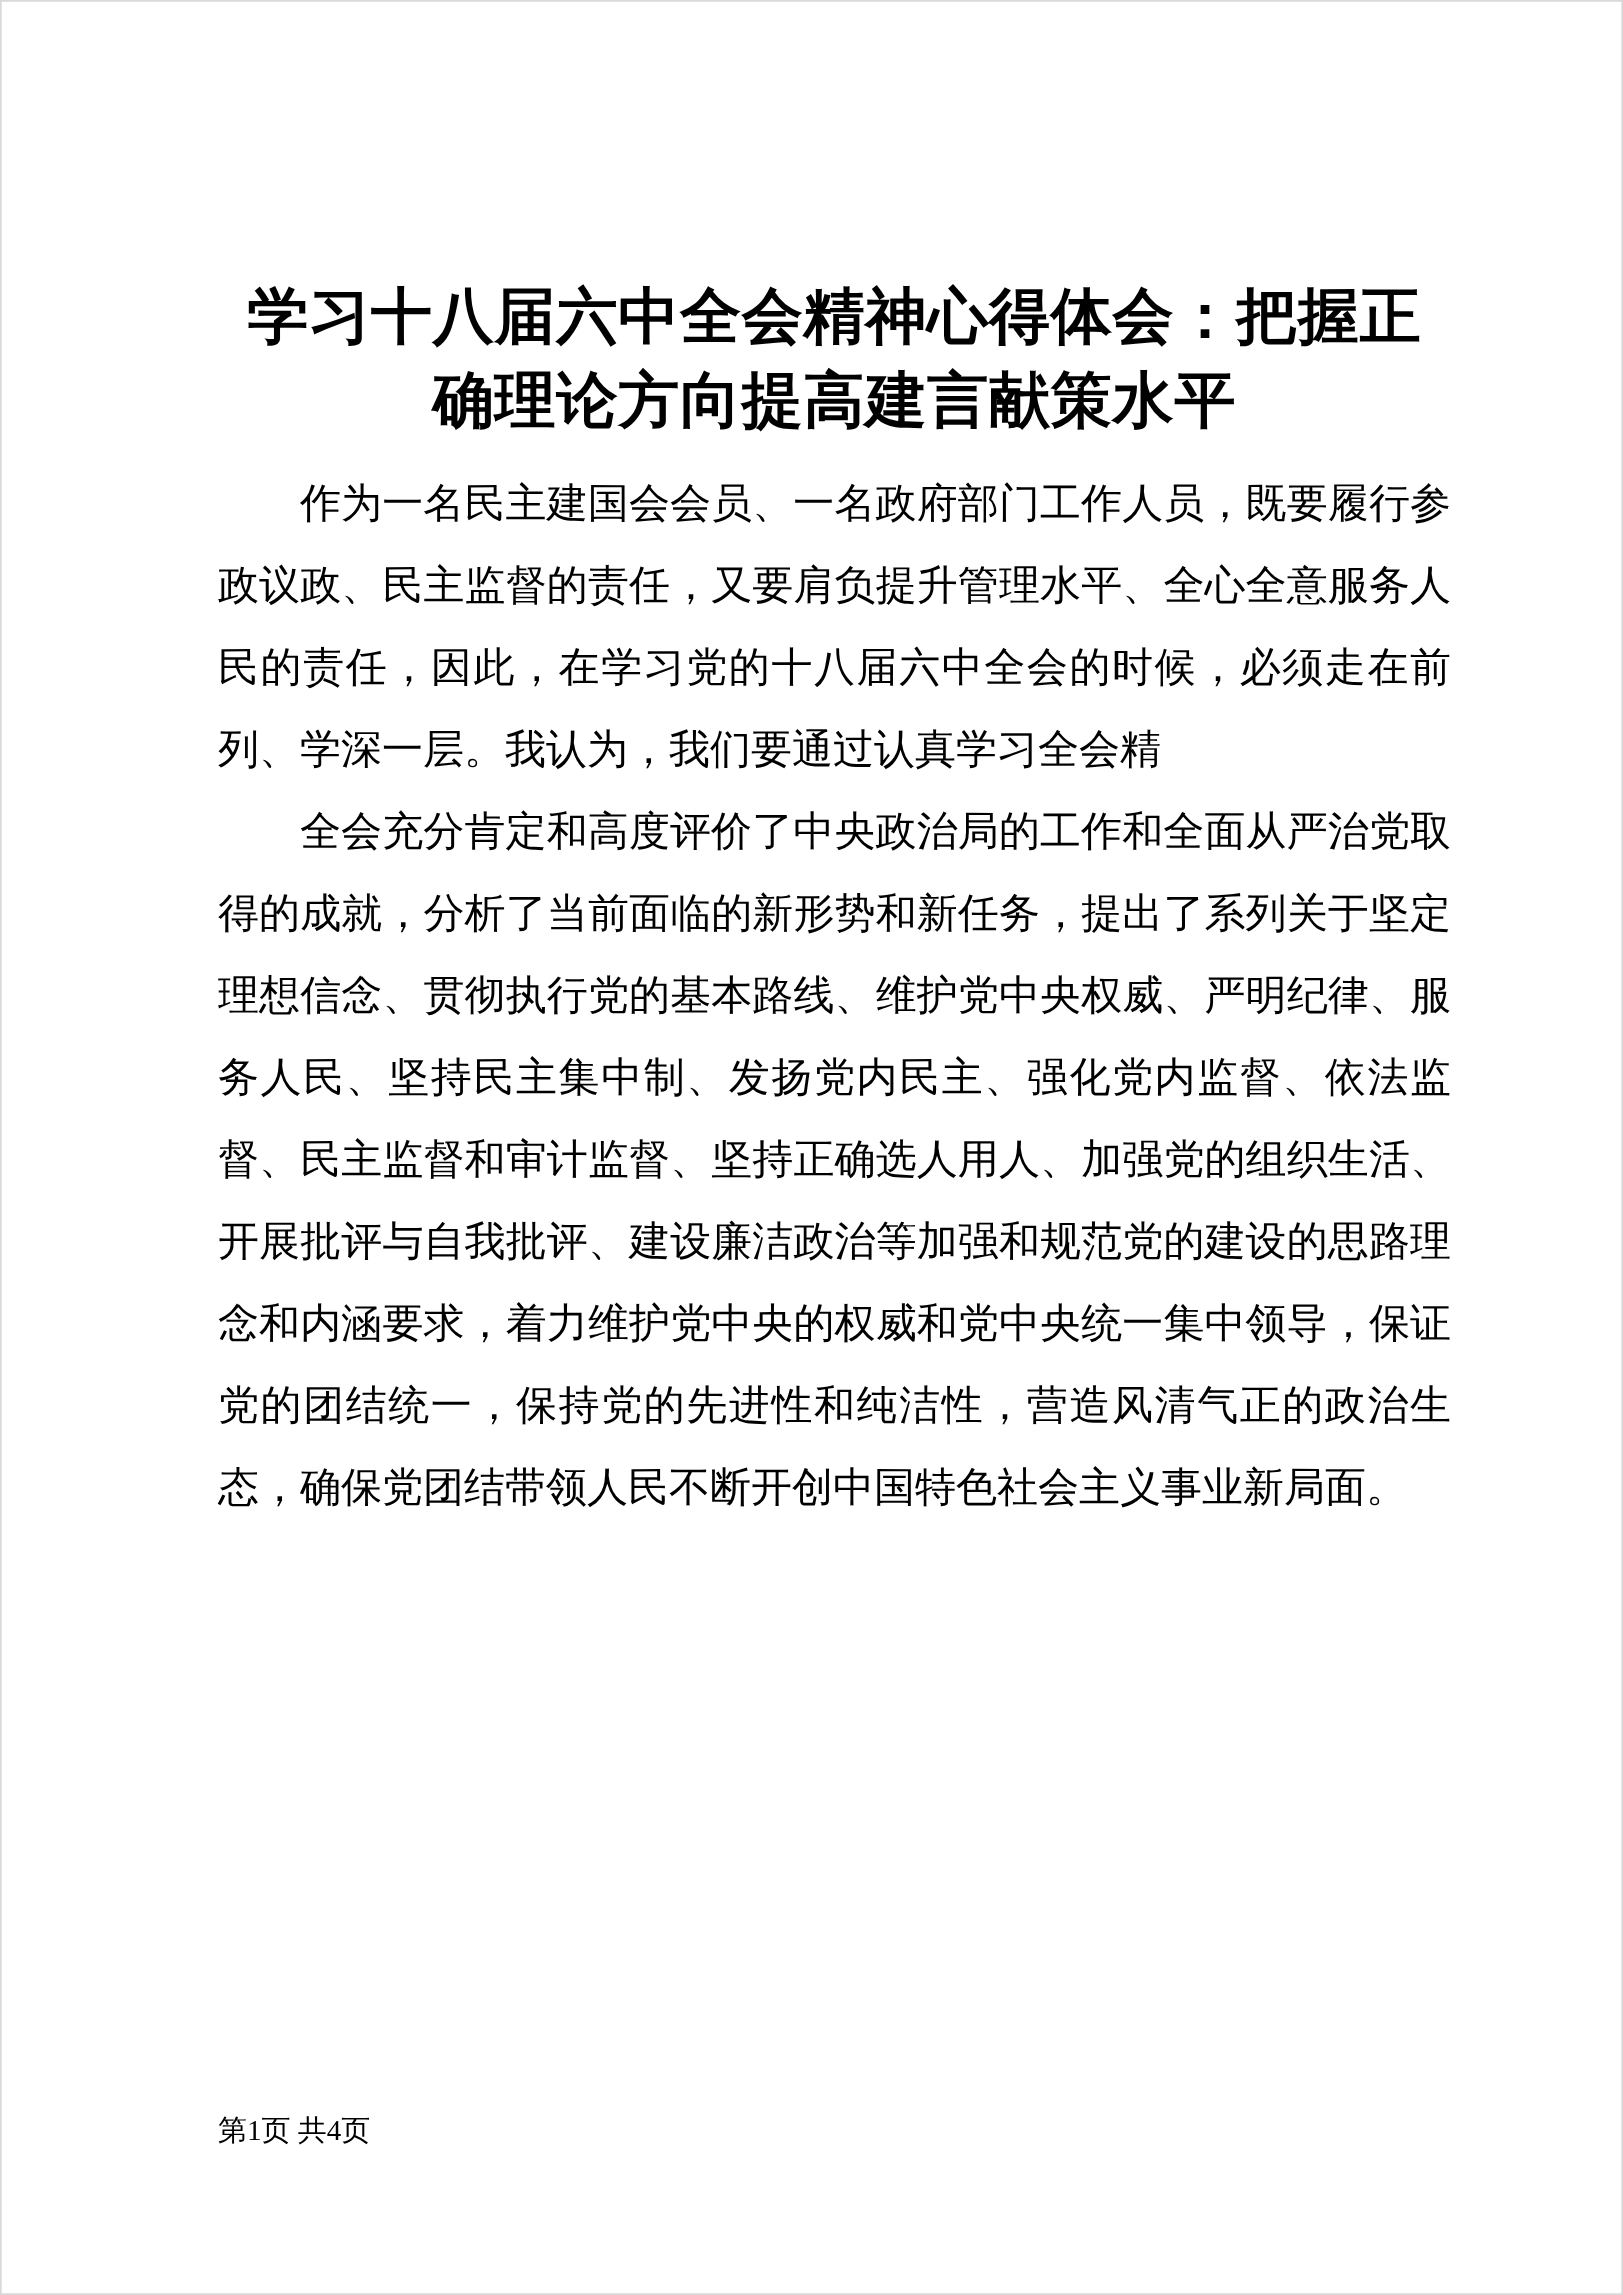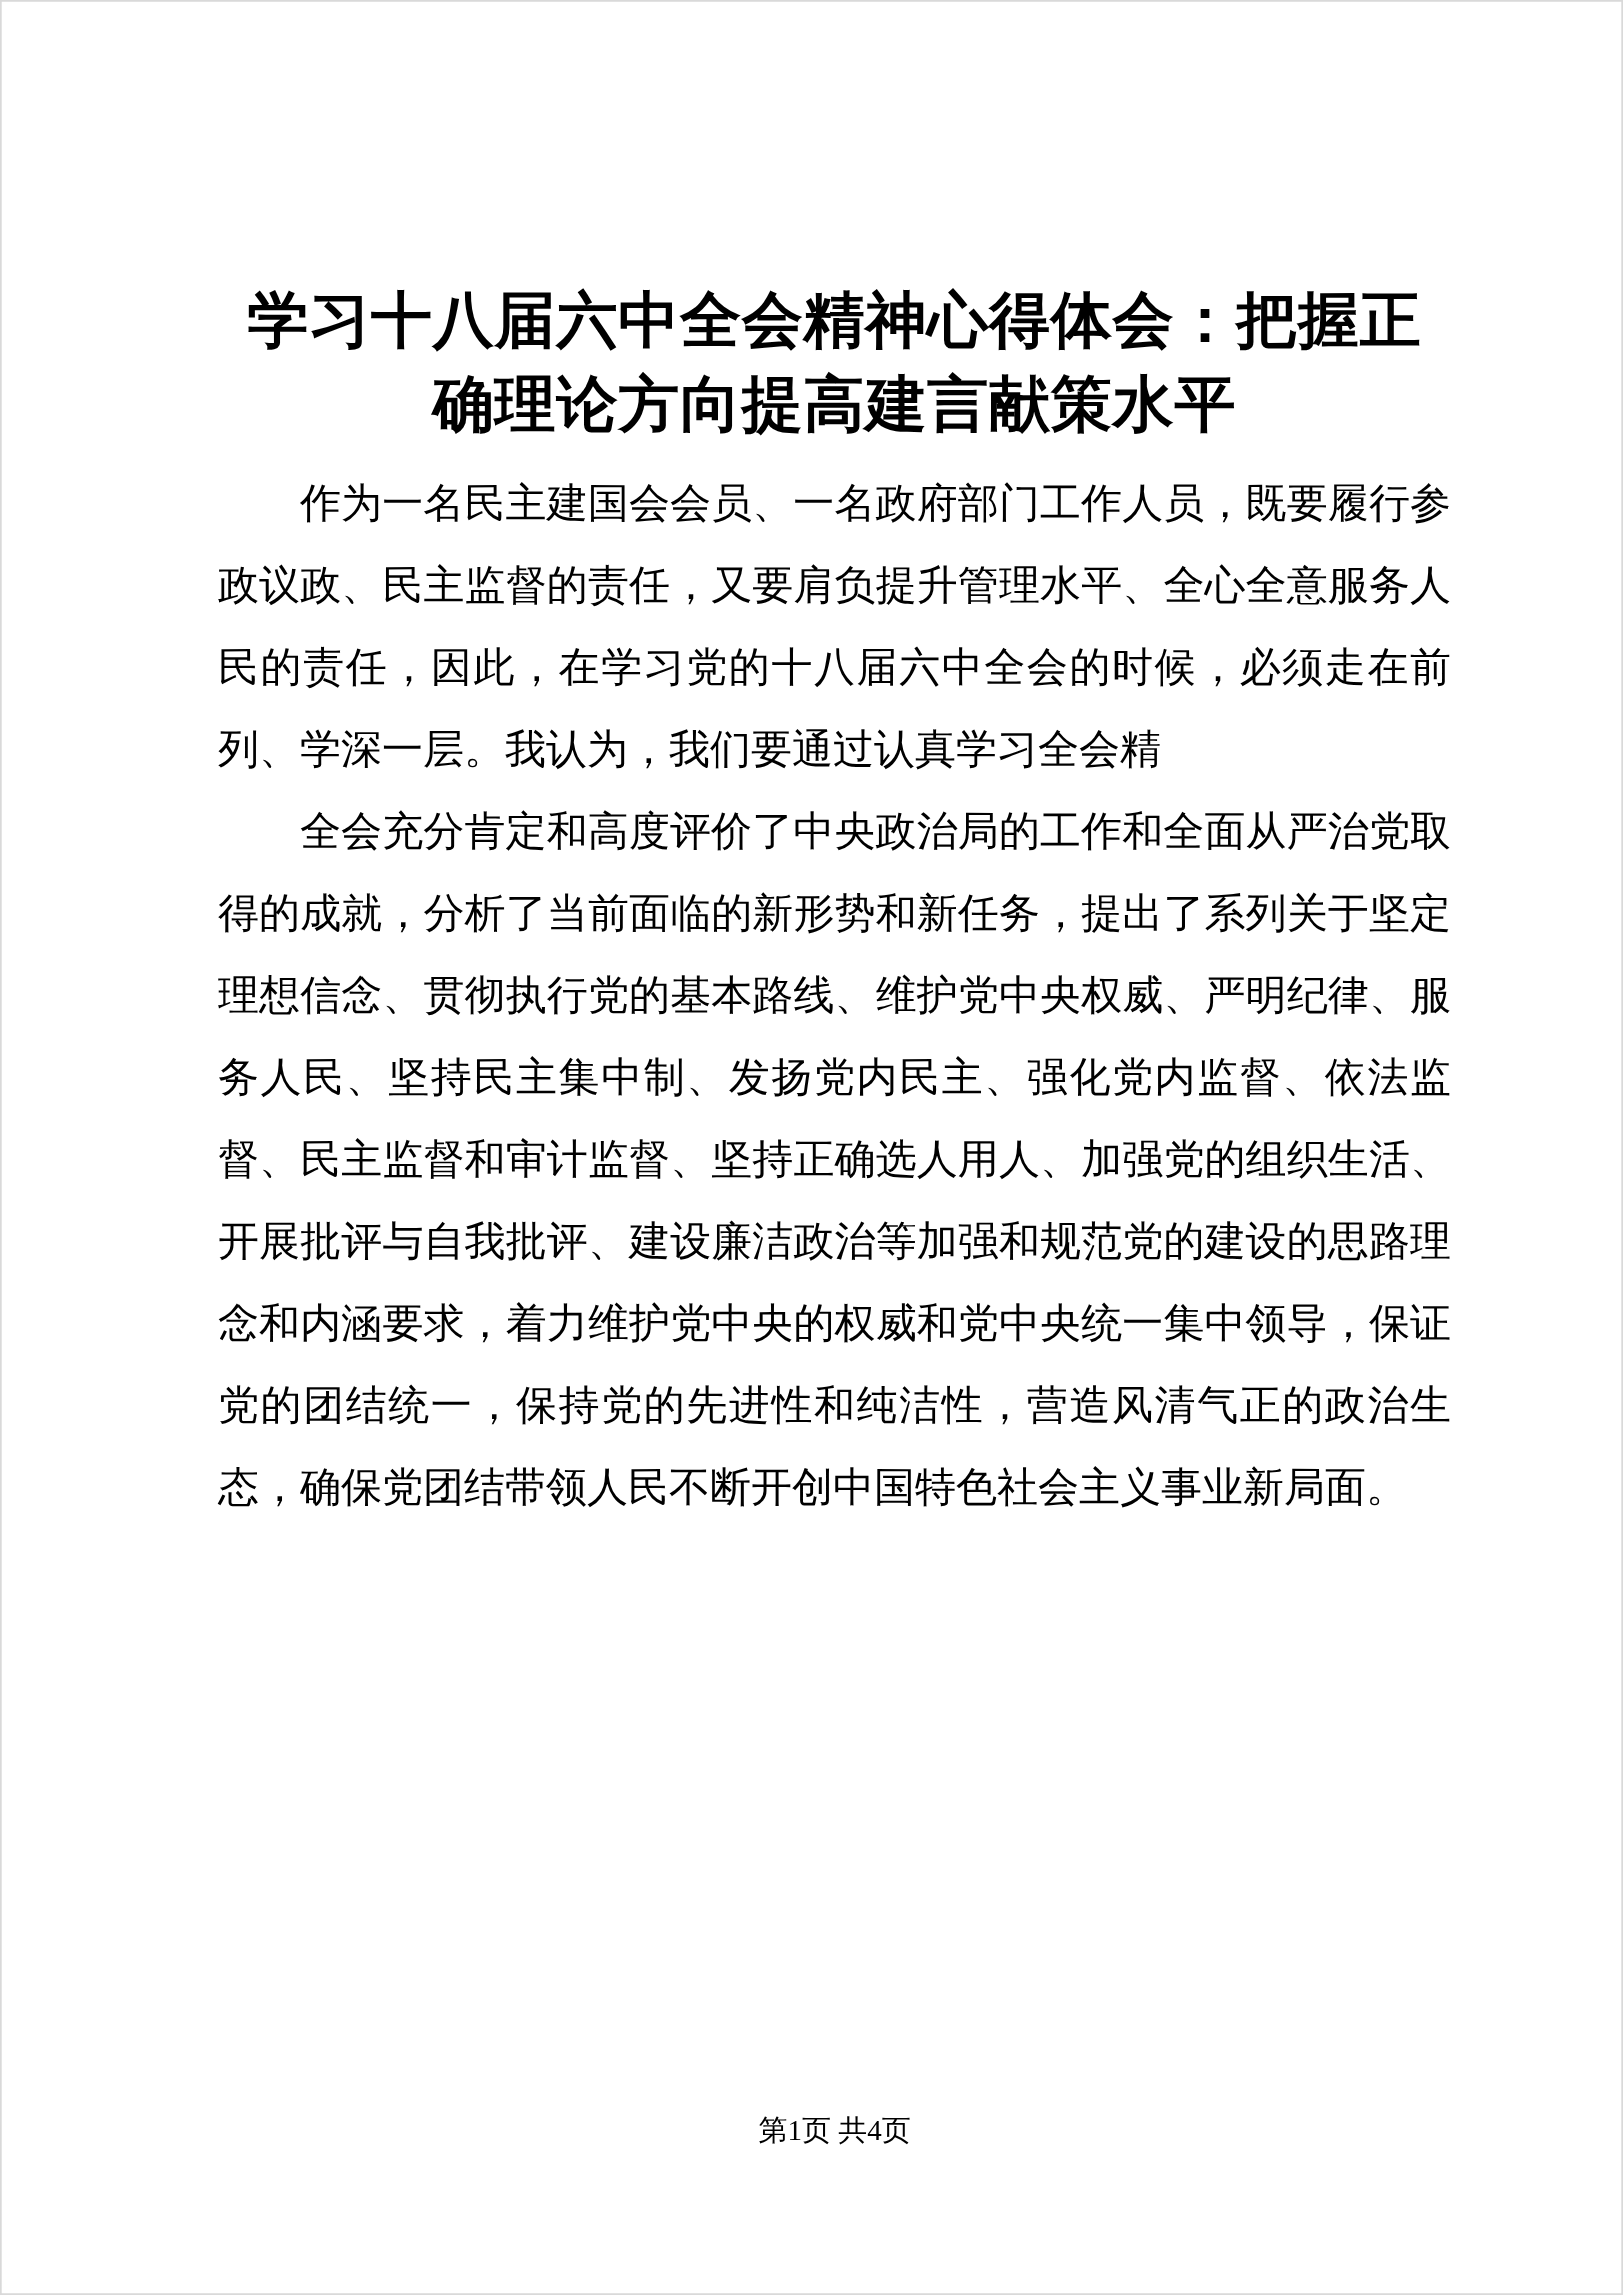--- a/index.html
+++ b/index.html
@@ -23,36 +23,36 @@
     top: 279px;
     width: 1233px;
   }
   .doc-title {
     margin: 0 0 15px 0;
     font-size: 61px;
     line-height: 84px;
     font-weight: 700;
     text-align: center;
     letter-spacing: 0.8px;
+    font-family: Liberation Mono, monospace;
   }
   .doc-paragraph {
     margin: 0;
     font-size: 41px;
     line-height: 82px;
     text-align: justify;
     text-justify: inter-character;
     text-indent: 2em;
     word-break: break-all;
   }
   .page-footer {
     position: absolute;
     left: 218px;
     top: 2112px;
     width: 1233px;
-    text-align: center;
     font-size: 29px;
     line-height: 37px;
   }
 </style>
 </head>
 <body>
 
 <div class="page">
   <div class="doc">
     <h1 class="doc-title">学习十八届六中全会精神心得体会：把握正确理论方向提高建言献策水平</h1>

